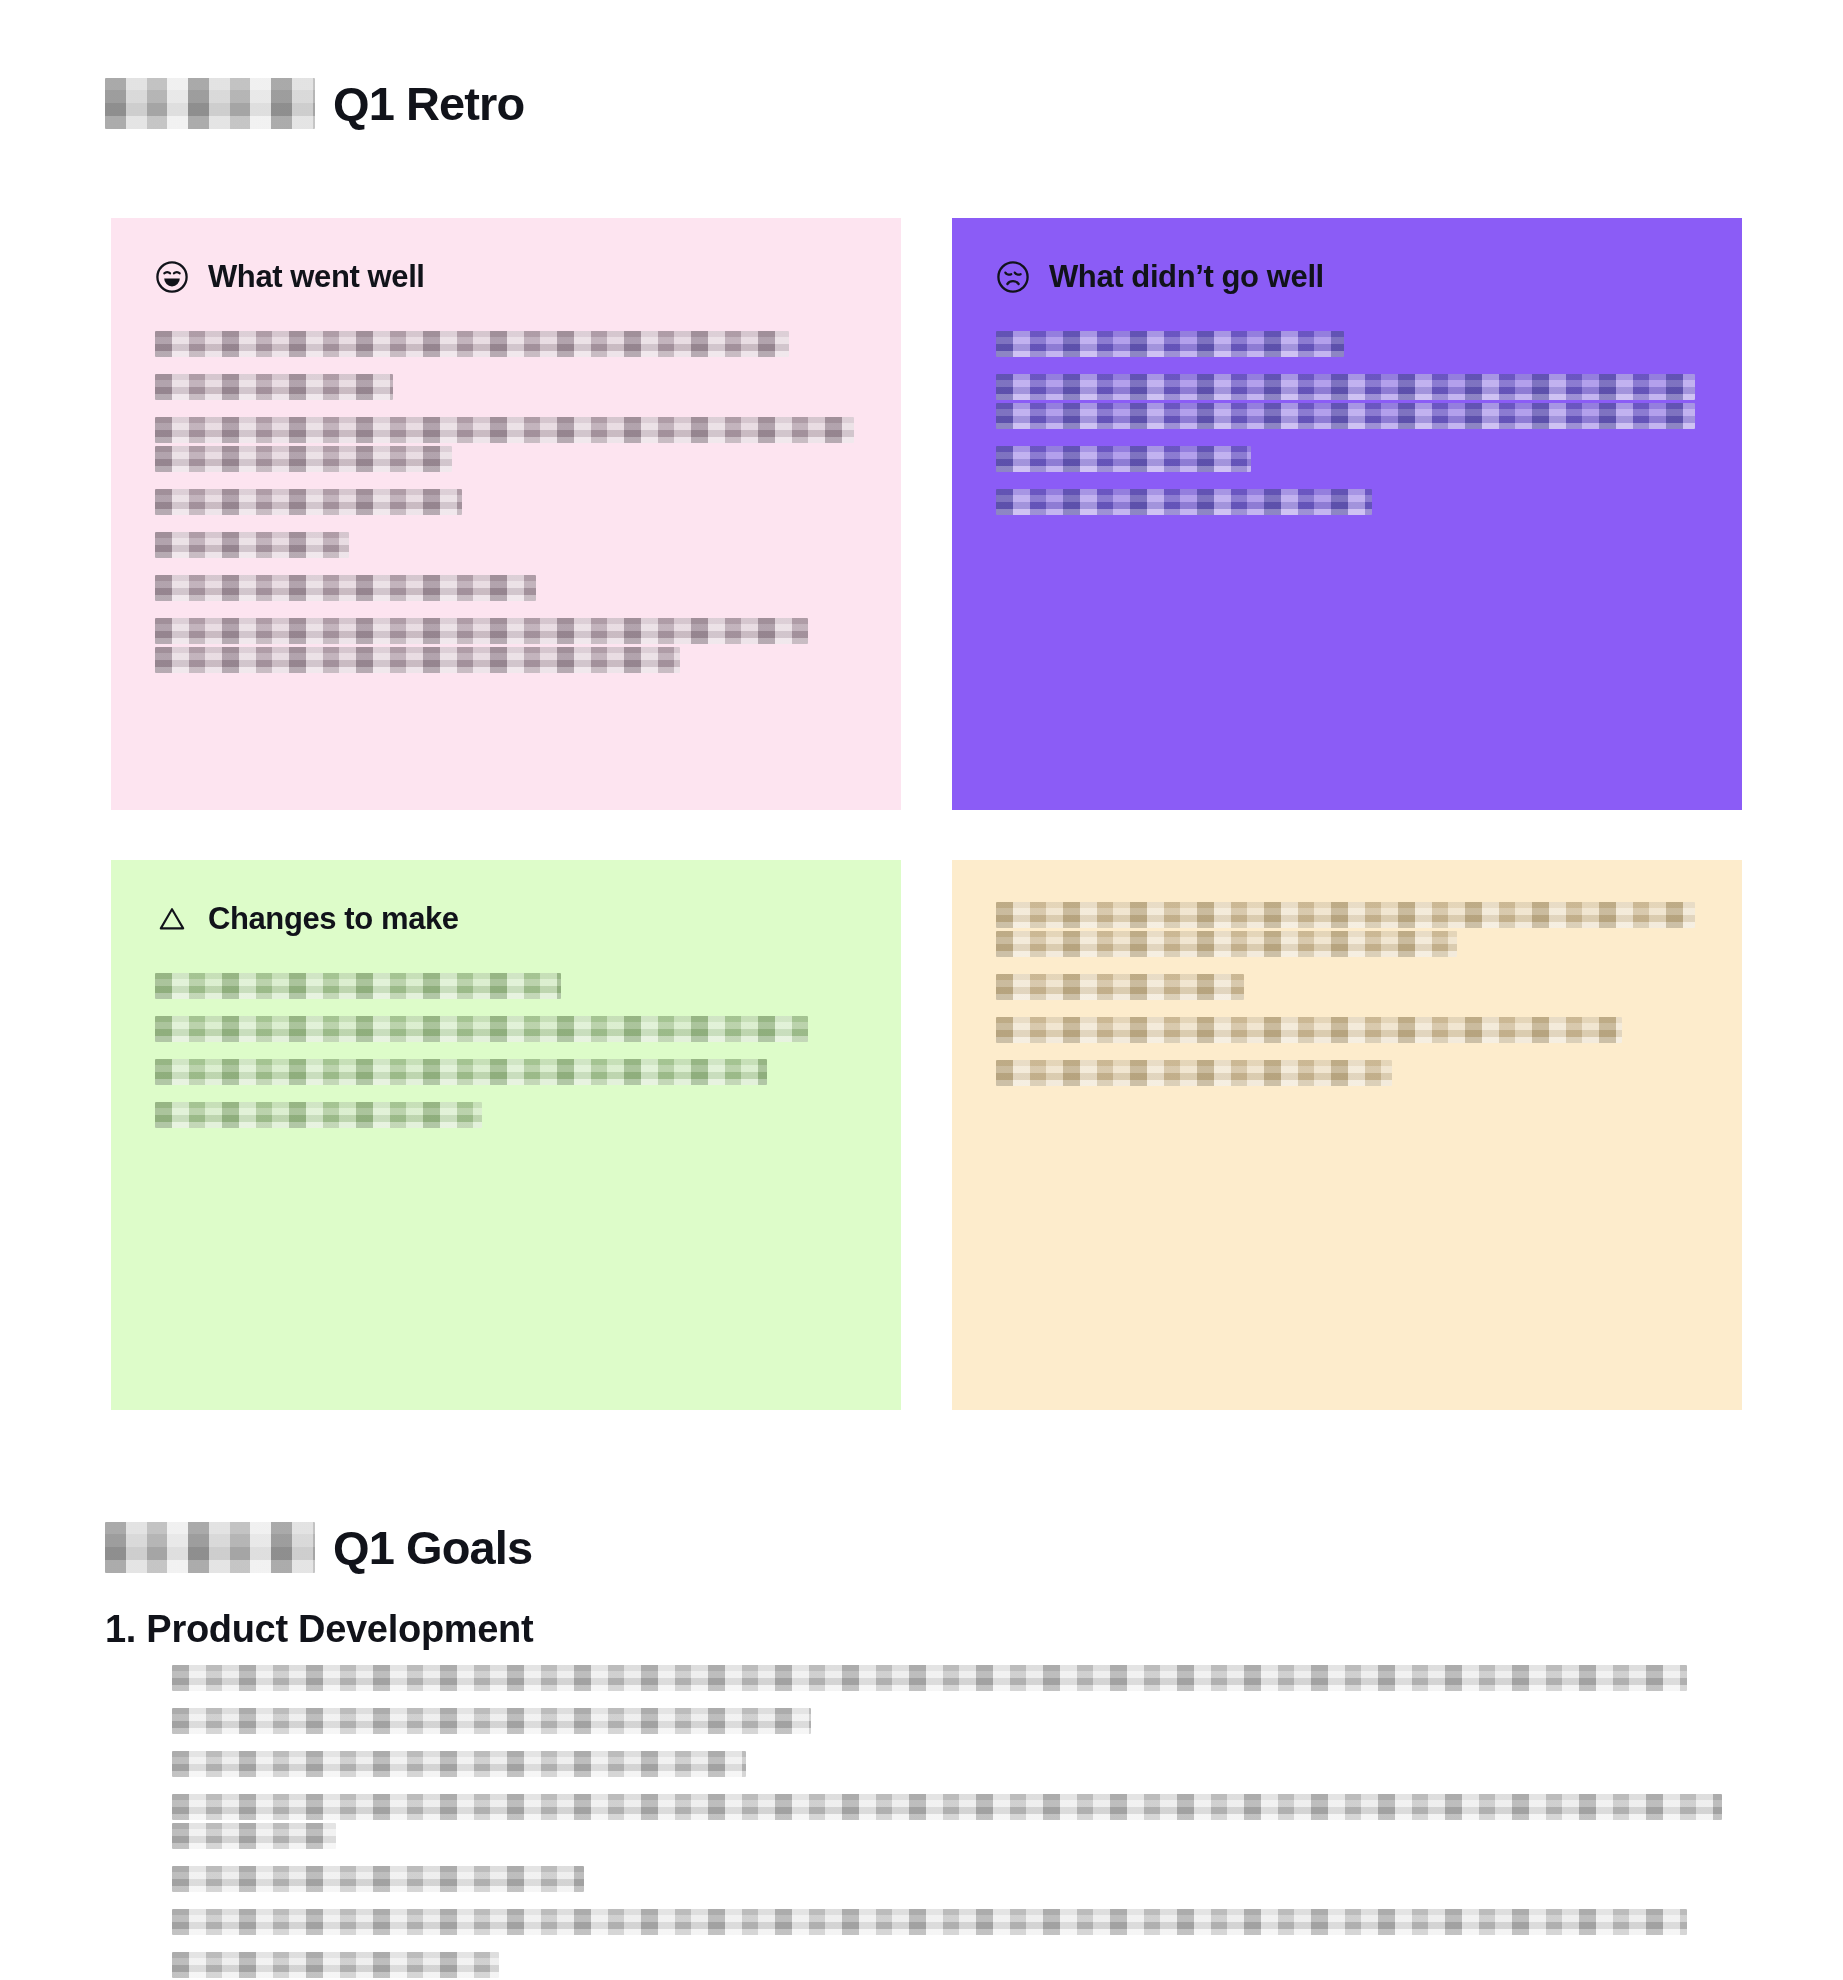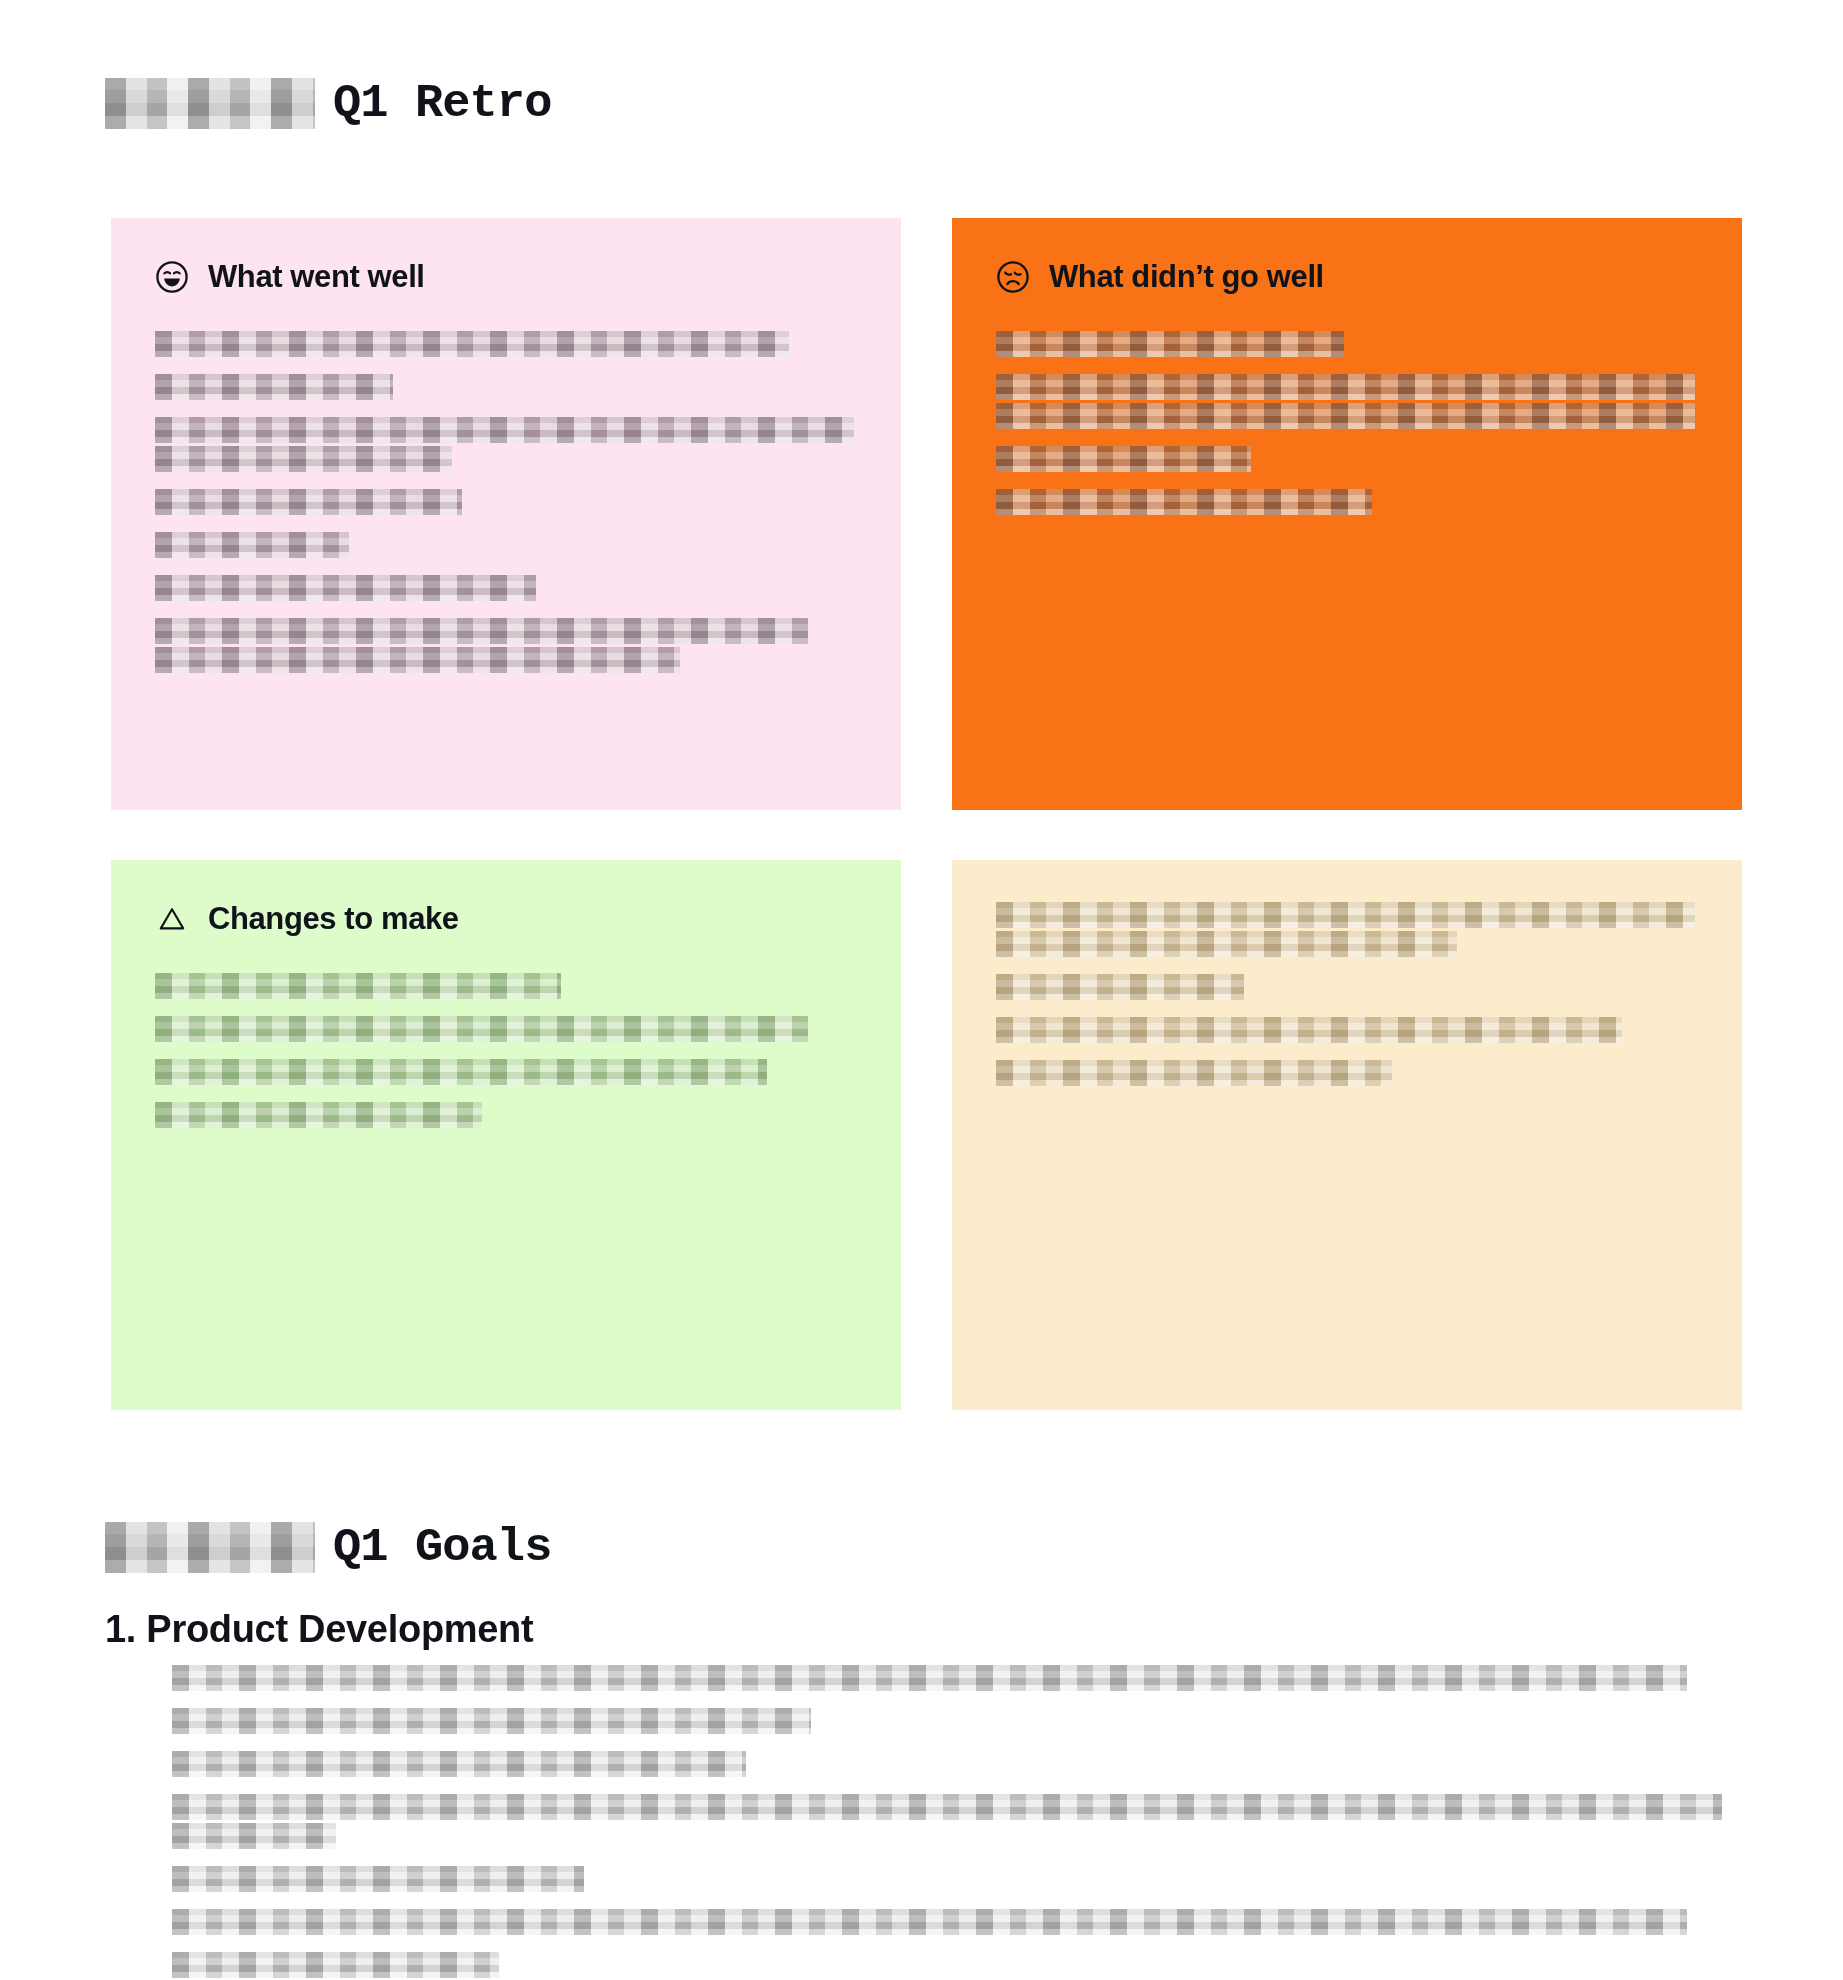--- a/index.html
+++ b/index.html
@@ -61,42 +61,42 @@
       repeating-linear-gradient(0deg,
         rgba(255,255,255,0.55) 0px, rgba(255,255,255,0.55) 13px,
         rgba(110,110,110,0.40) 13px, rgba(110,110,110,0.40) 26px,
         rgba(190,190,190,0.35) 26px, rgba(190,190,190,0.35) 39px,
         rgba(255,255,255,0.45) 39px, rgba(255,255,255,0.45) 51px);
     vertical-align: middle;
   }
   #retro-heading .redact-word { width: 210px; }
   #goals-heading .redact-word { width: 210px; }
 
-  .heading-text { white-space: nowrap; font-family: Liberation Mono, monospace; }
+  .heading-text { white-space: nowrap; }
 
   
   .retro-grid {
     position: absolute;
     left: 111px;
     top: 218px;
     width: 1632px;
     display: grid;
     grid-template-columns: 790px 790px;
     grid-template-rows: 592px 550px;
     column-gap: 51px;
     row-gap: 50px;
   }
   .retro-card {
     position: relative;
     padding: 42px 44px 30px 44px;
     box-sizing: border-box;
     overflow: hidden;
   }
   .card-pink   { background: #fde4f0; }
-  .card-blue   { background: #f97316; }
+  .card-blue   { background: #8b5cf6; }
   .card-green  { background: #ddfcc9; }
   .card-orange { background: #fdeccc; }
 
   .card-header {
     display: flex;
     align-items: center;
     gap: 19px;
     margin-bottom: 37px;
   }
   .card-title {

